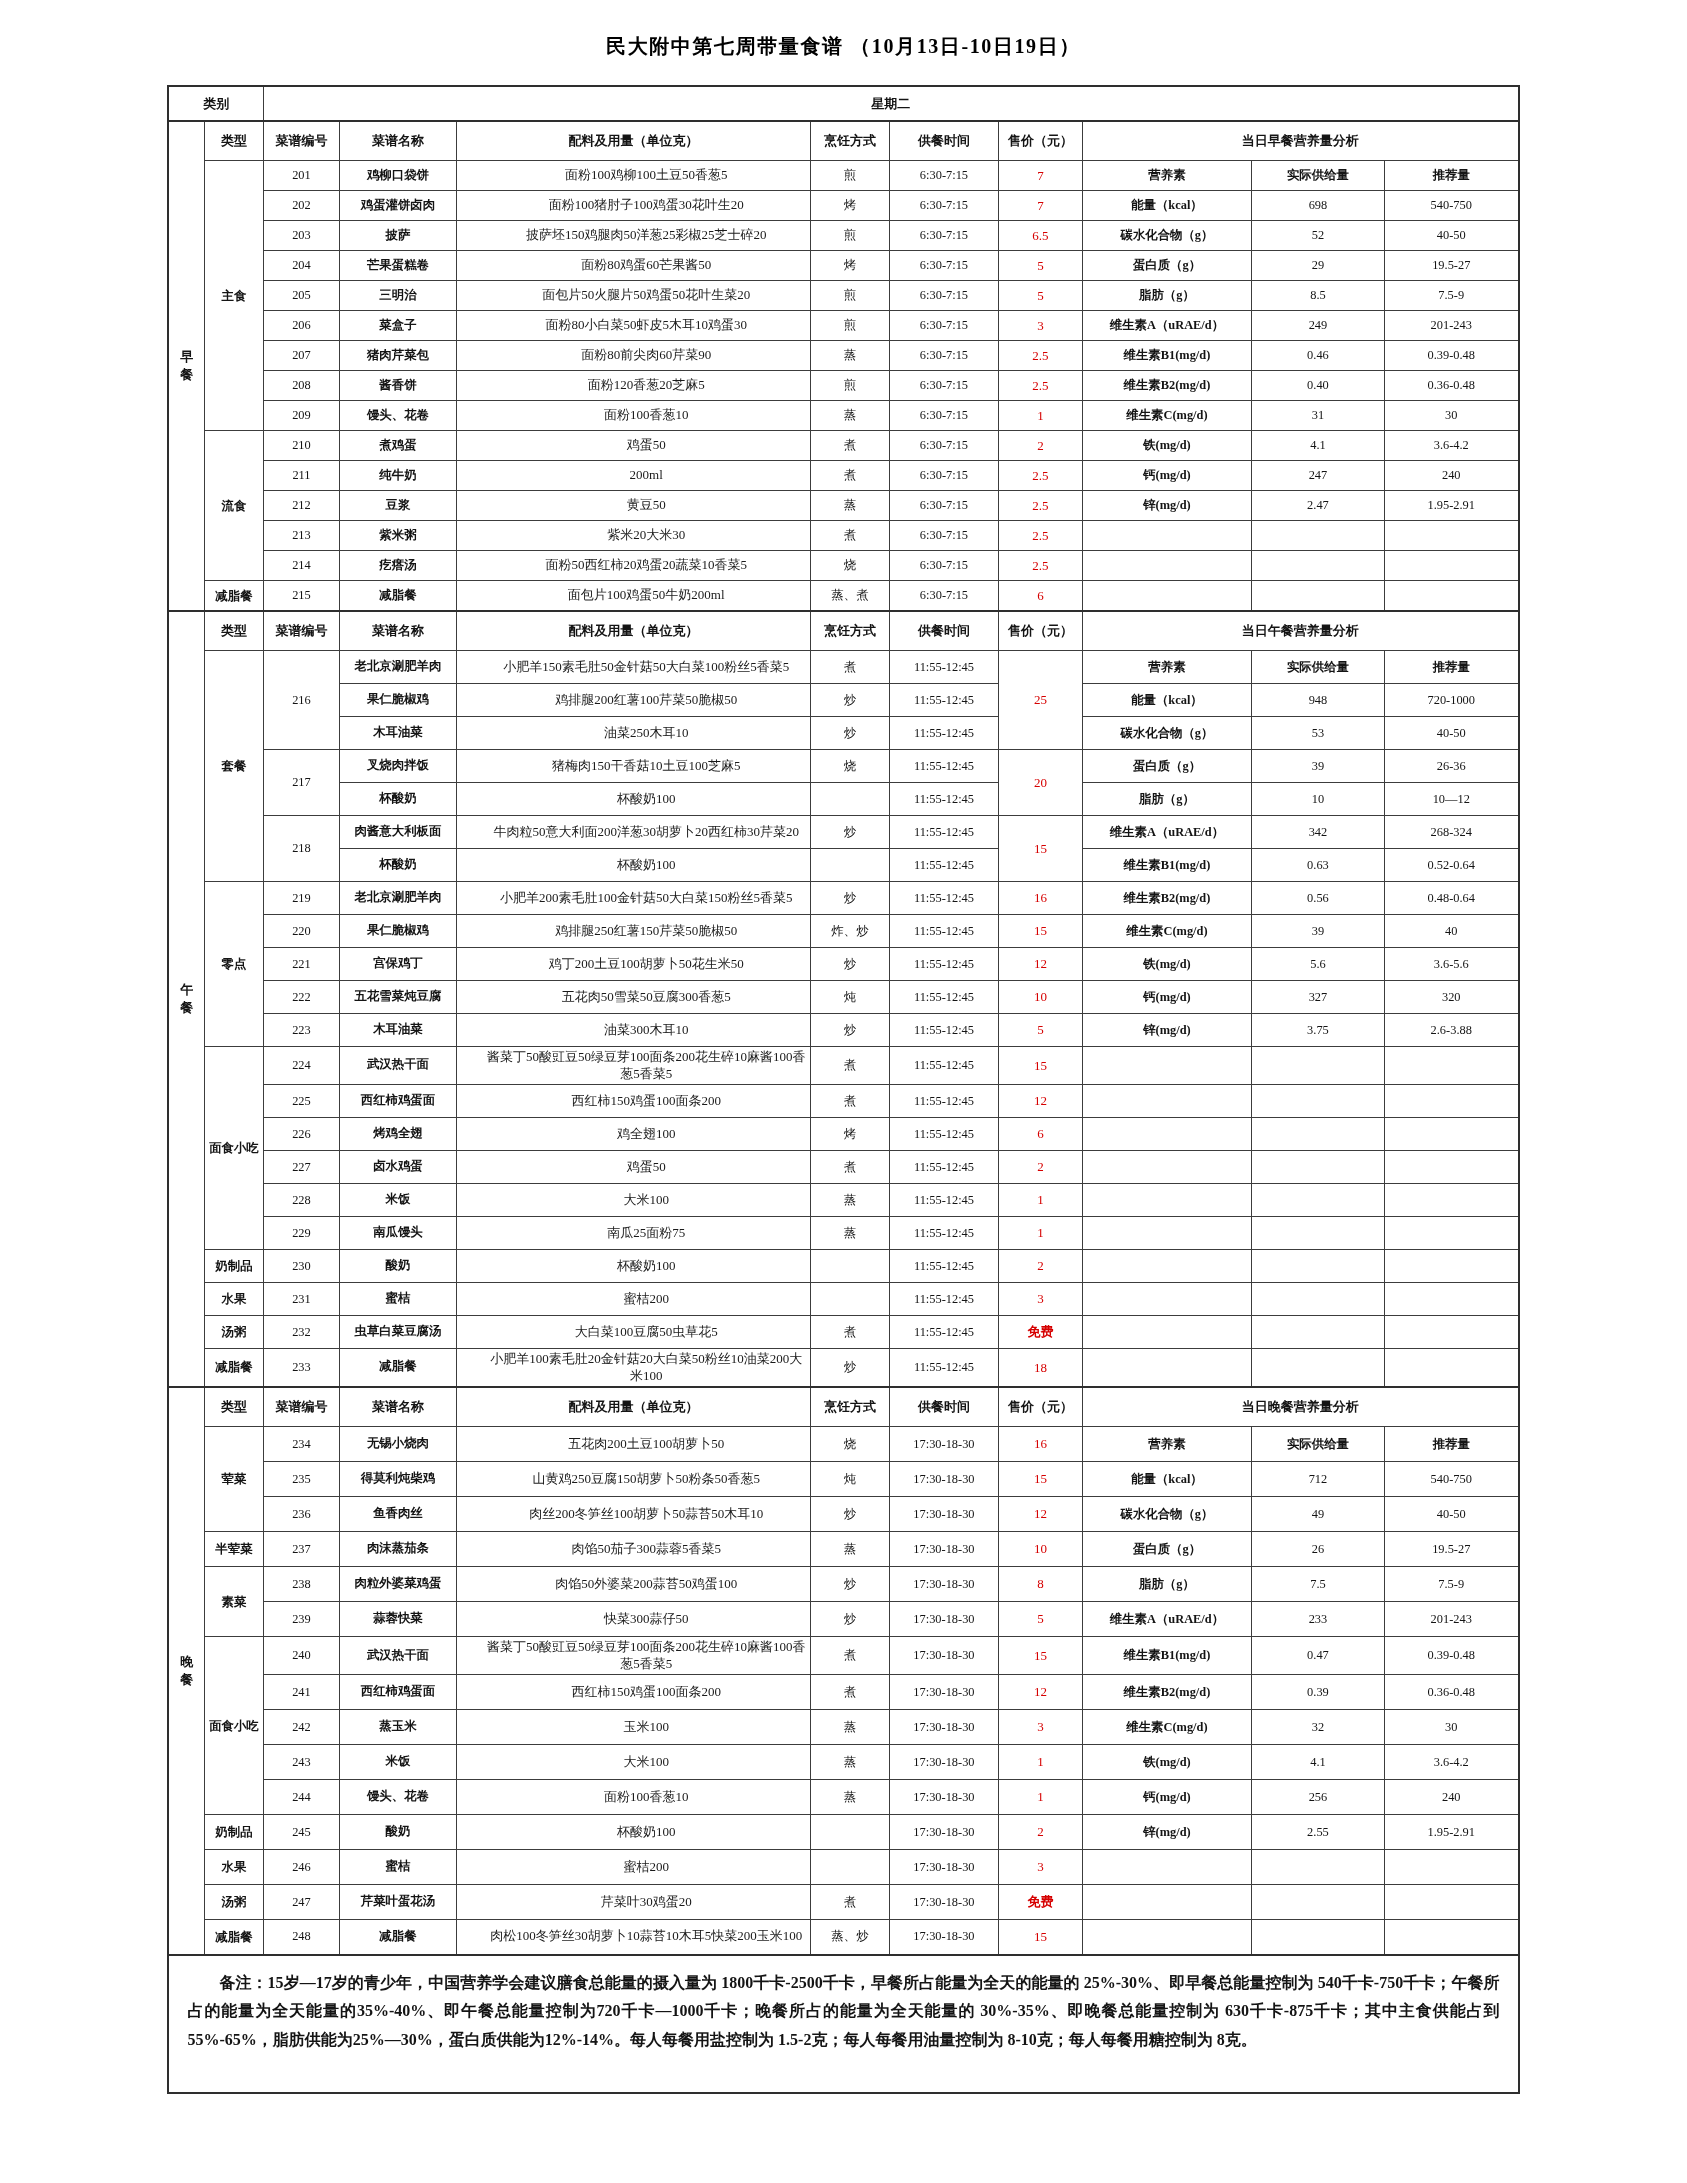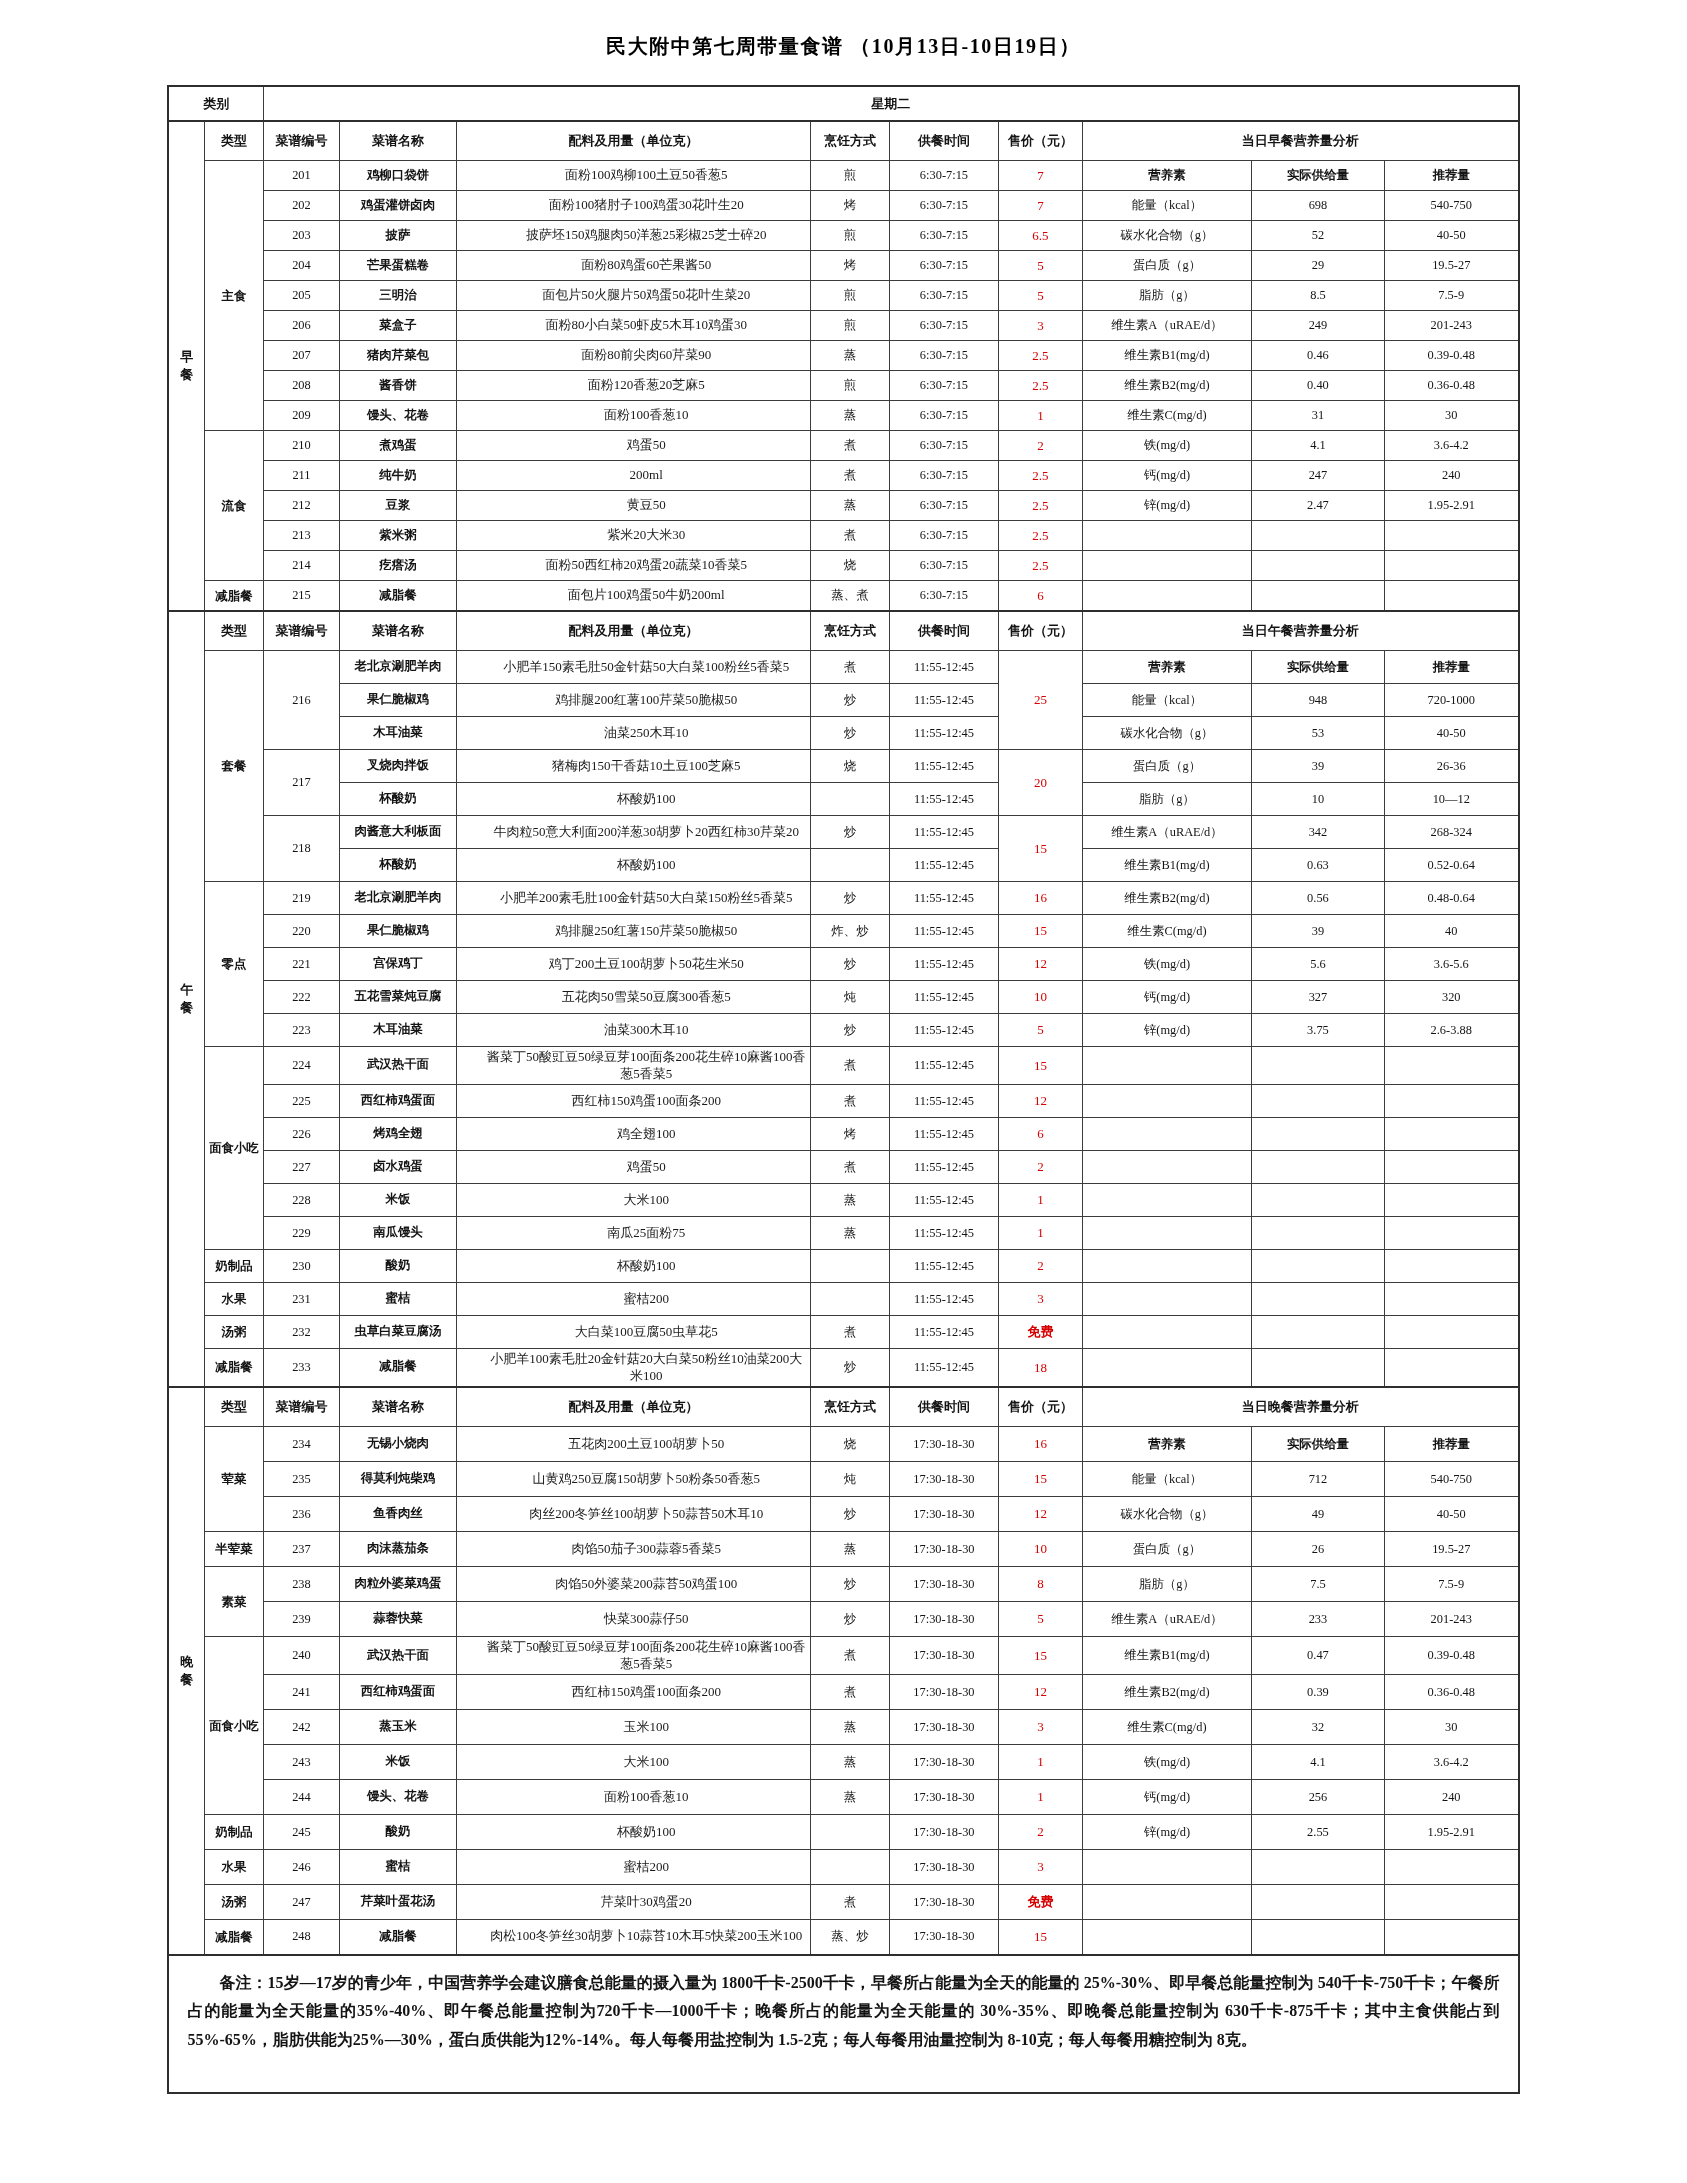--- a/index.html
+++ b/index.html
@@ -25,21 +25,21 @@
   tr.m0{height:30px;}
   tr.m1{height:33px;}
   tr.m2{height:35px;}
   td.meal{font-weight:bold;font-size:14px;line-height:1.35;padding:1.6px 8.2px;}
   td.cat{font-weight:bold;font-size:12.4px;line-height:1.3;}
   td.dname{font-weight:bold;font-size:12.4px;line-height:1.3;font-family:Liberation Mono, monospace;}
   td.ing{font-size:13px;line-height:1.3;color:#1a1a1a;padding-left:28px;}
   td.price{color:#d60000;font-size:13px;}
   td.price.free{font-weight:bold;}
   td.nhead{font-weight:bold;}
-  td.nlabel{font-weight:normal;}
+  td.nlabel{font-weight:bold;}
   tfoot td.note{
     border-top:2.5px solid #2e2e2e;text-align:justify;vertical-align:top;
     font-size:16px;line-height:1.8;padding:13px 18px 16.5px 18px;text-indent:2em;
     height:107px;font-weight:bold;word-break:normal;
   }
 </style>
 </head>
 <body>
 
 <div class="sheet">

